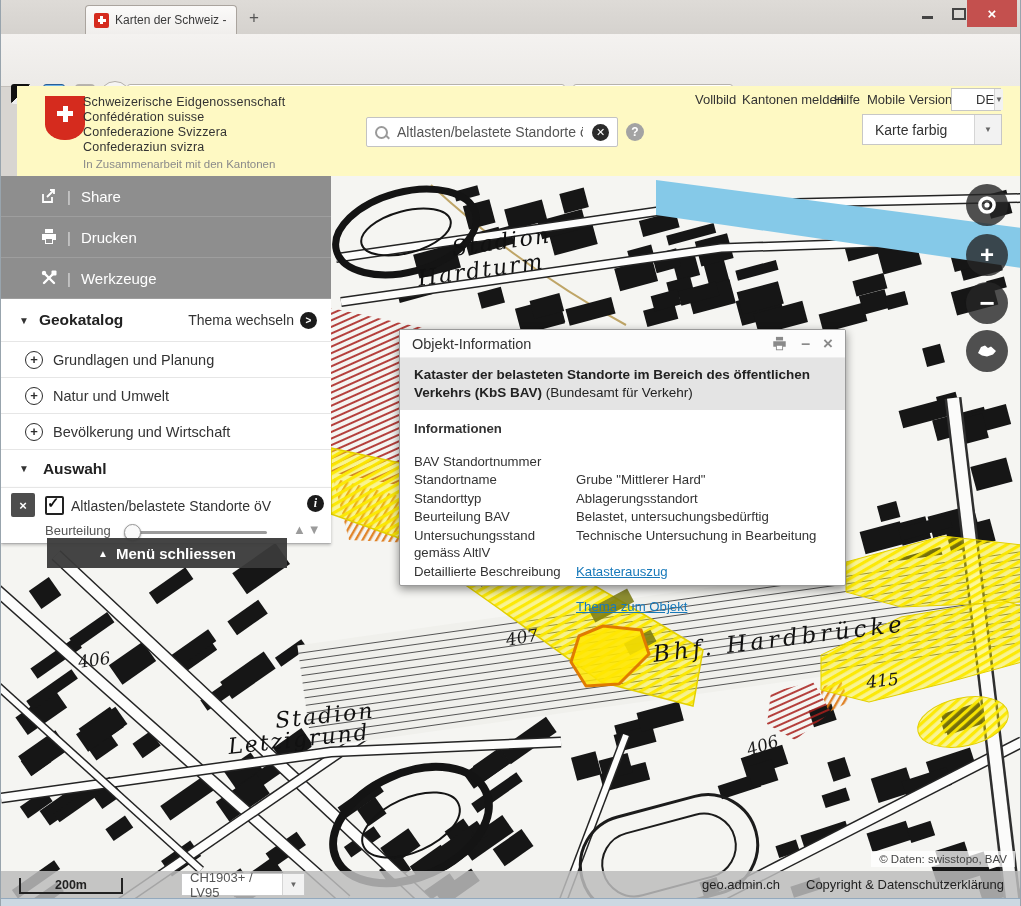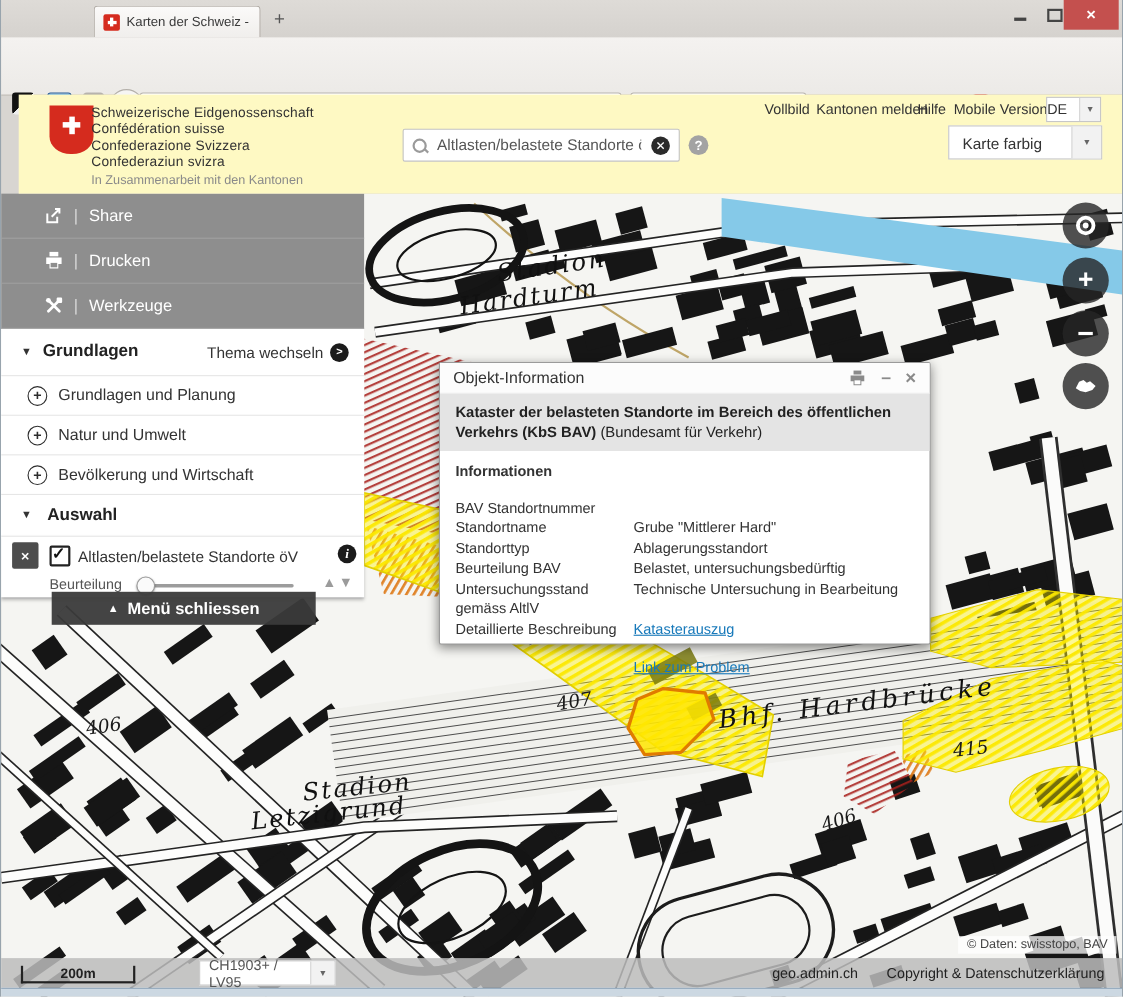--- a/index.html
+++ b/index.html
@@ -428,21 +428,21 @@
   <div class="orgline" style="top:9px">Schweizerische Eidgenossenschaft</div>
   <div class="orgline" style="top:24px">Confédération suisse</div>
   <div class="orgline" style="top:39px">Confederazione Svizzera</div>
   <div class="orgline" style="top:54px">Confederaziun svizra</div>
   <div class="coop">In Zusammenarbeit mit den Kantonen</div>
 
   <span class="toplink" style="left:678px">Vollbild</span>
   <span class="toplink" style="left:725px">Kantonen melden</span>
   <span class="toplink" style="left:817px">Hilfe</span>
   <span class="toplink" style="left:850px">Mobile Version</span>
-  <div class="selbox" style="left:934px;top:2px;width:50px;height:23px;padding-left:0;font-size:13px;color:#333">
+  <div class="selbox" style="left:934px;top:2px;width:50px;height:23px;padding-left:24px;font-size:13px;color:#333">
     <span>DE</span>
     <span class="chev" style="width:18px">▼</span>
   </div>
 
   <div class="hsearch">
     <span class="mag"></span>
     <input type="text" value="Altlasten/belastete Standorte öV" style="">
     <span class="clearbtn">✕</span>
   </div>
   <span class="helpbtn">?</span>
@@ -485,21 +485,21 @@
           <rect x="11.5" y="1.5" width="5" height="5" rx="1" fill="#fff"></rect>
         </svg>
     </span>
       <span class="bar">|</span>
     <span>Werkzeuge</span>
   </div>
 
   <div class="catwrap">
     <div class="geocat">
       <span class="caret">▼</span>
-      <span class="bold15">Grundlagen</span>
+      <span class="bold15">Geokatalog</span>
       <span class="themasw">
         <span>Thema wechseln</span>
         <span class="circhev">&gt;</span>
       </span>
     </div>
     <div class="catrow">
       <span class="pluscirc">+</span>
       <span>Grundlagen und Planung</span>
     </div>
     <div class="catrow">
@@ -566,21 +566,21 @@
     <div class="prow">
         <span class="plabel">Untersuchungsstand gemäss AltlV</span>
         <span class="pval">Technische Untersuchung in Bearbeitung</span>
       </div>
     <div class="prow">
         <span class="plabel">Detaillierte Beschreibung</span>
         <span class="pval"><a class="plink">Katasterauszug</a></span>
       </div>
     <div class="prow" style="margin-top:18px">
         <span class="plabel"></span>
-        <span class="pval"><a class="plink">Link zum Problem</a></span>
+        <span class="pval"><a class="plink">Thema zum Objekt</a></span>
       </div>
   </div>
 </div>
 
 <div class="mapbtn" style="left:965px;top:184px">
   <svg width="24" height="24" viewBox="0 0 22 22">
       <circle cx="11" cy="11" r="6.5" stroke="#fff" stroke-width="3.2" fill="none"></circle>
       <circle cx="11" cy="11" r="2.4" fill="#fff"></circle>
     </svg>
 </div>

